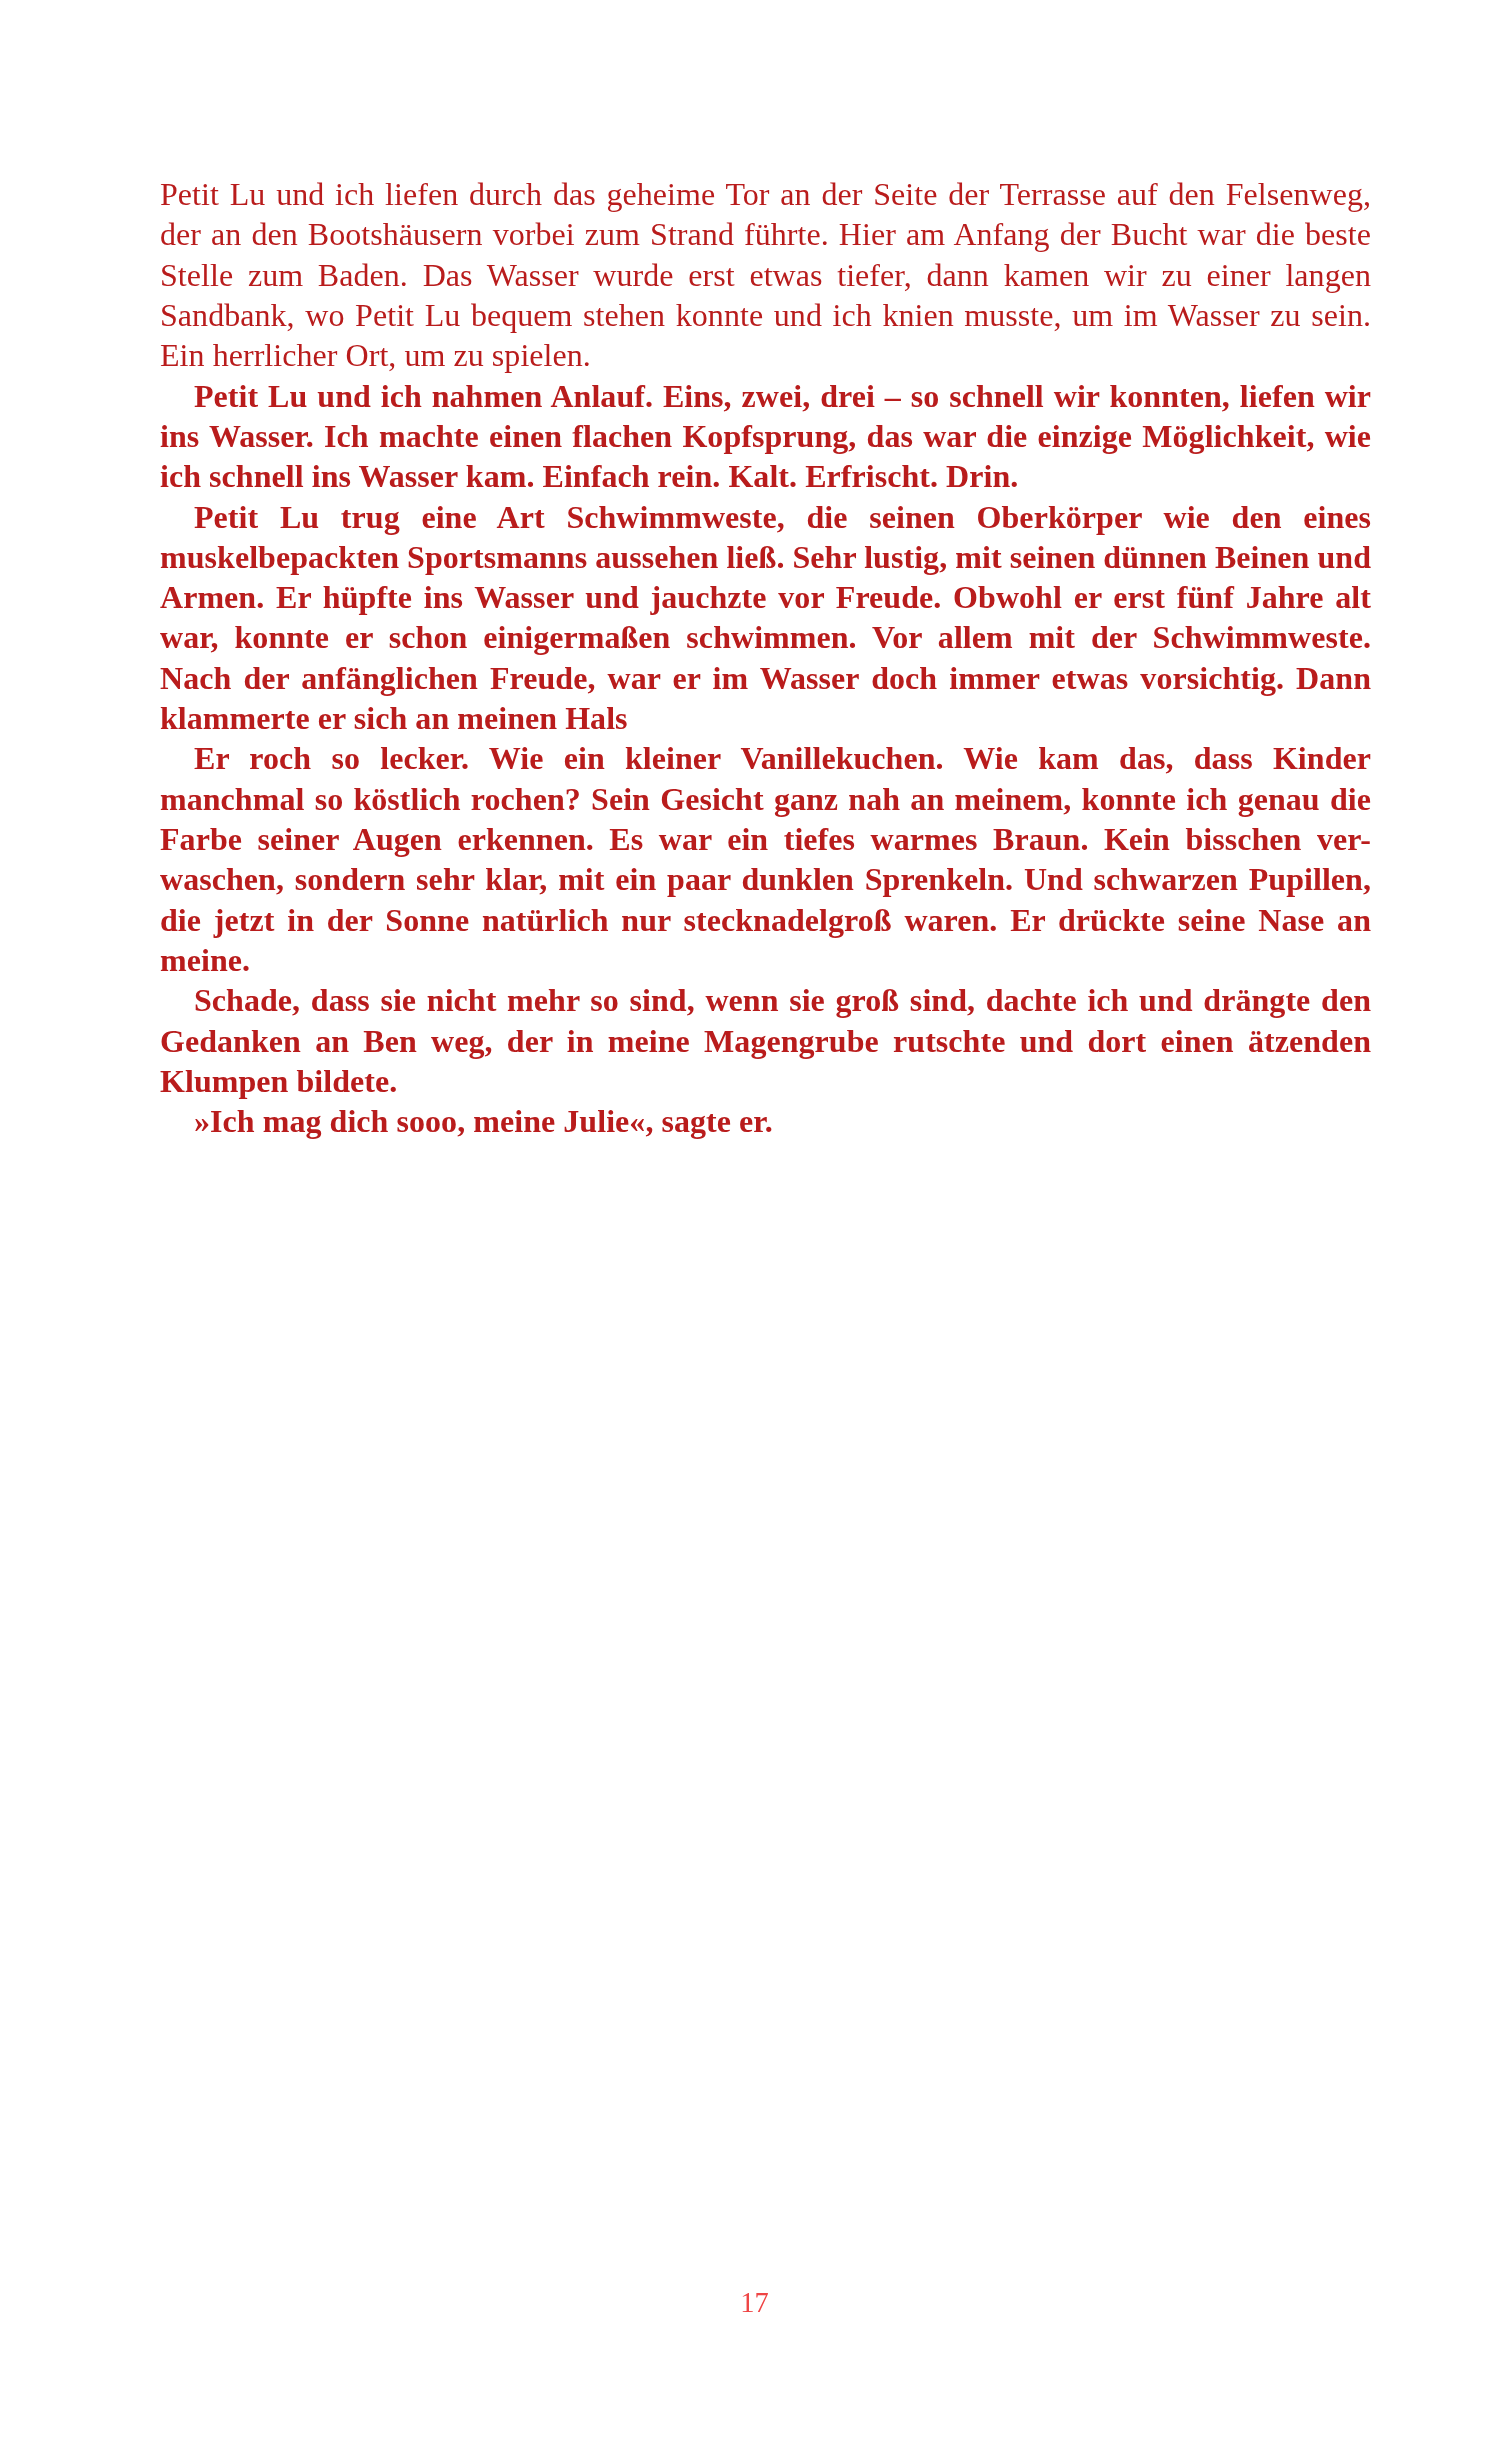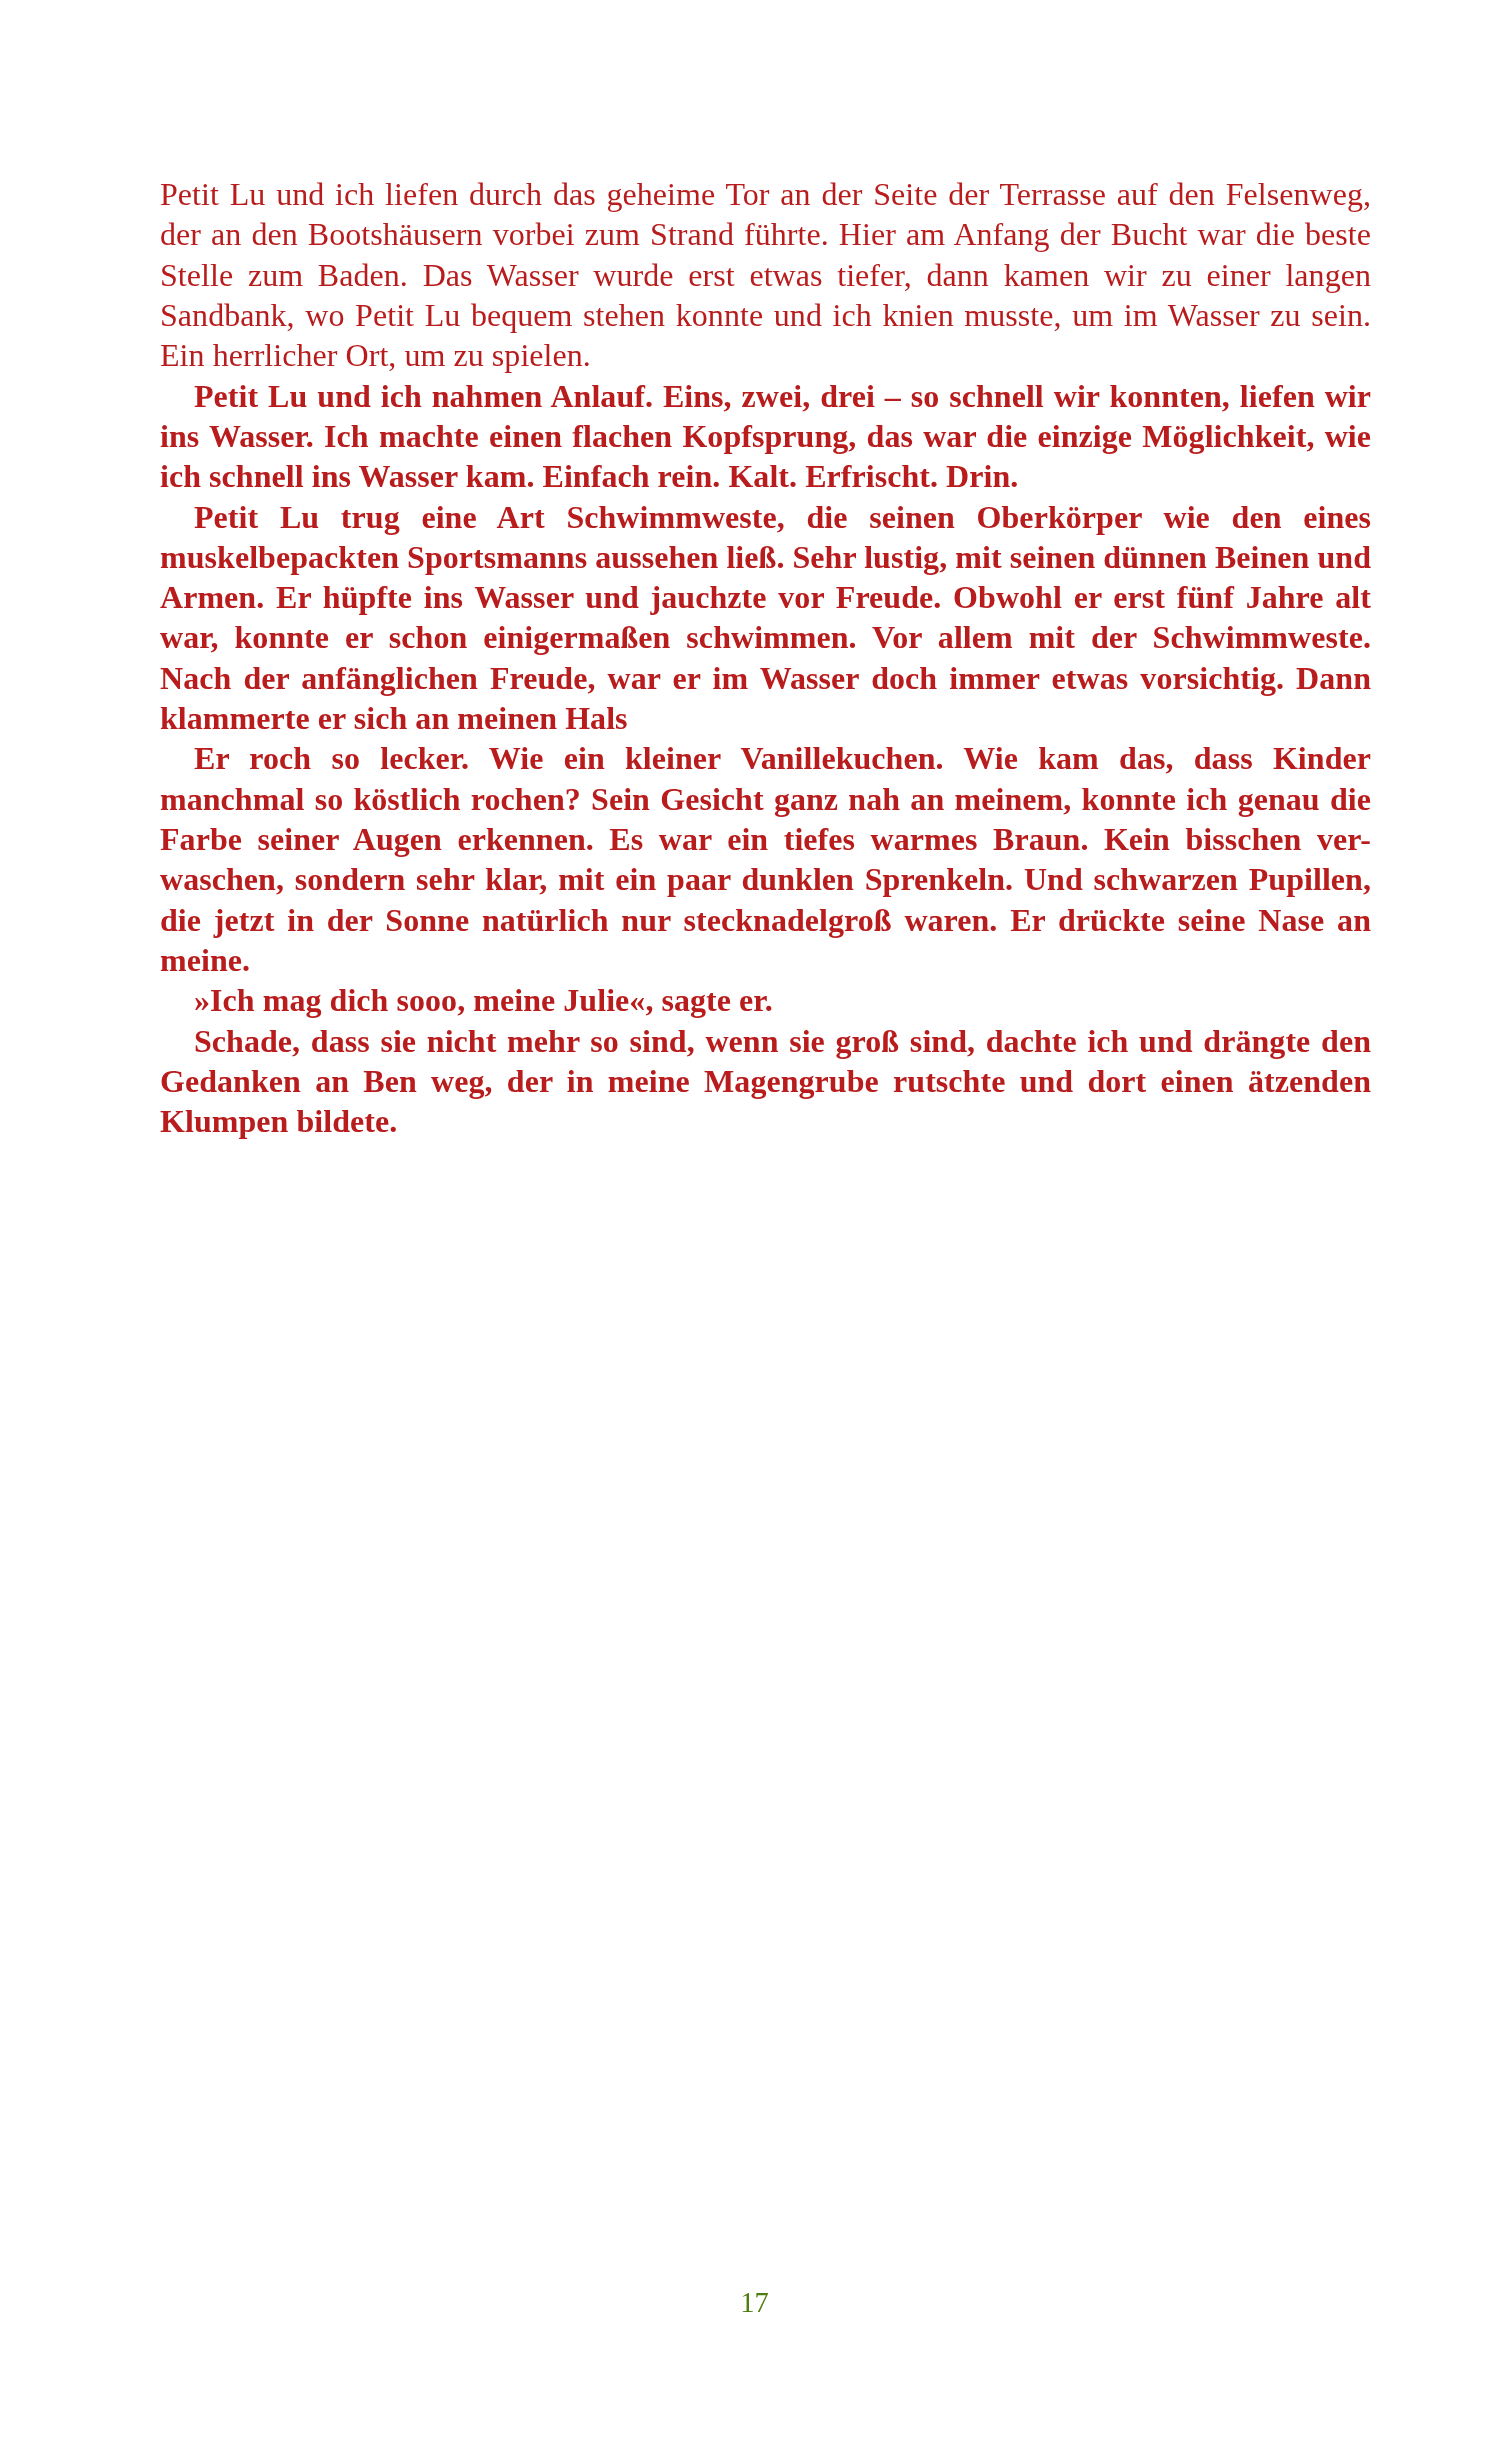--- a/index.html
+++ b/index.html
@@ -44,31 +44,31 @@
     text-indent: 34px;
     font-weight: bold;
   }
   .page-number {
     position: absolute;
     top: 2287px;
     left: 0;
     width: 1509px;
     text-align: center;
     font-size: 28.5px;
-    color: #4d7c0f;
+    color: #ef4444;
     font-family: "Liberation Serif", serif;
   }
 </style>
 </head>
 <body>
 
 <div class="page">
   <div class="text-block">
     <p class="first">Petit Lu und ich liefen durch das geheime Tor an der Seite der Terrasse auf den Felsenweg, der an den Bootshäusern vorbei zum Strand führte. Hier am Anfang der Bucht war die beste Stelle zum Baden. Das Wasser wurde erst etwas tiefer, dann kamen wir zu einer langen Sandbank, wo Petit Lu bequem stehen konnte und ich knien musste, um im Wasser zu sein. Ein herrlicher Ort, um zu spielen.</p>
     <p class="indent">Petit Lu und ich nahmen Anlauf. Eins, zwei, drei – so schnell wir konnten, liefen wir ins Wasser. Ich machte einen flachen Kopfsprung, das war die einzige Möglichkeit, wie ich schnell ins Wasser kam. Einfach rein. Kalt. Erfrischt. Drin.</p>
     <p class="indent">Petit Lu trug eine Art Schwimmweste, die seinen Oberkörper wie den eines muskelbepackten Sportsmanns aussehen ließ. Sehr lustig, mit seinen dünnen Beinen und Armen. Er hüpfte ins Wasser und jauchzte vor Freude. Obwohl er erst fünf Jahre alt war, konnte er schon einigermaßen schwimmen. Vor allem mit der Schwimmweste. Nach der anfänglichen Freude, war er im Wasser doch immer etwas vorsichtig. Dann klammerte er sich an meinen Hals</p>
     <p class="indent">Er roch so lecker. Wie ein kleiner Vanillekuchen. Wie kam das, dass Kinder manchmal so köstlich rochen? Sein Gesicht ganz nah an meinem, konnte ich genau die Farbe seiner Augen erkennen. Es war ein tiefes warmes Braun. Kein bisschen ver-waschen, sondern sehr klar, mit ein paar dunklen Sprenkeln. Und schwarzen Pupillen, die jetzt in der Sonne natürlich nur stecknadelgroß waren. Er drückte seine Nase an meine.</p>
+    <p class="indent">Schade, dass sie nicht mehr so sind, wenn sie groß sind, dachte ich und drängte den Gedanken an Ben weg, der in meine Magengrube rutschte und dort einen ätzenden Klumpen bildete.</p>
     <p class="indent">»Ich mag dich sooo, meine Julie«, sagte er.</p>
-    <p class="indent">Schade, dass sie nicht mehr so sind, wenn sie groß sind, dachte ich und drängte den Gedanken an Ben weg, der in meine Magengrube rutschte und dort einen ätzenden Klumpen bildete.</p>
   </div>
   <div class="page-number">17</div>
 </div>
 
 
 </body></html>

